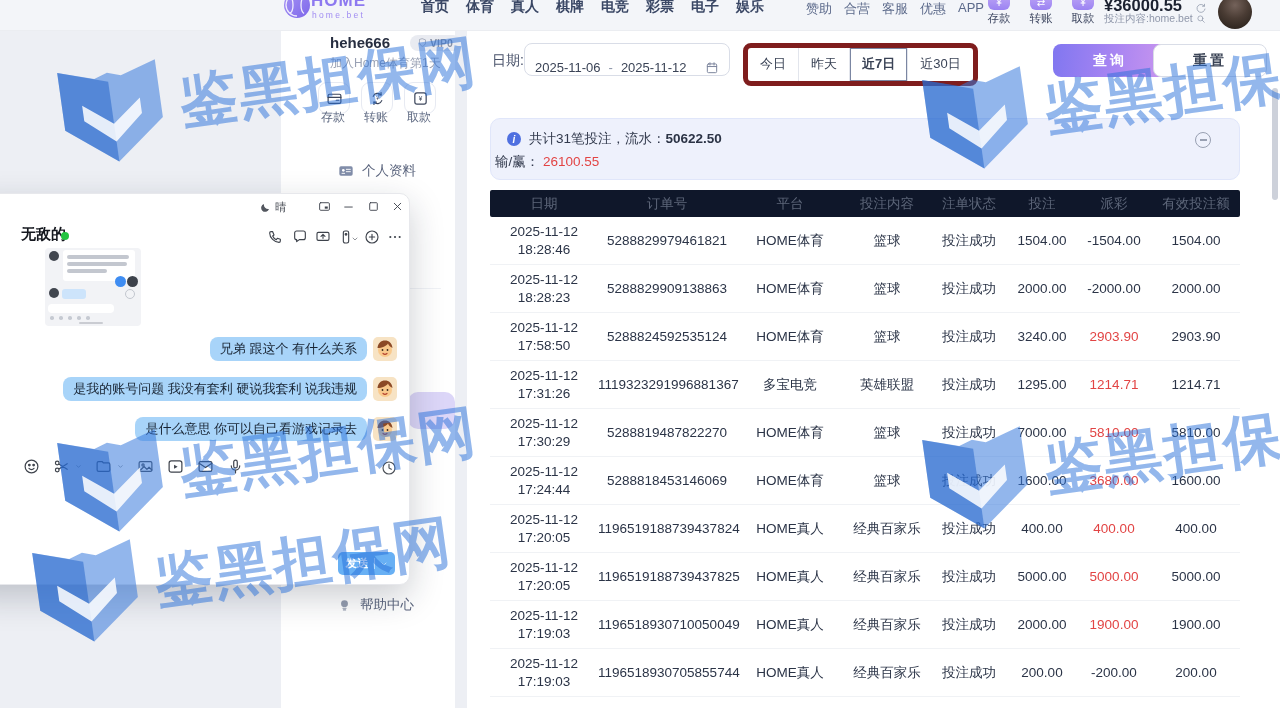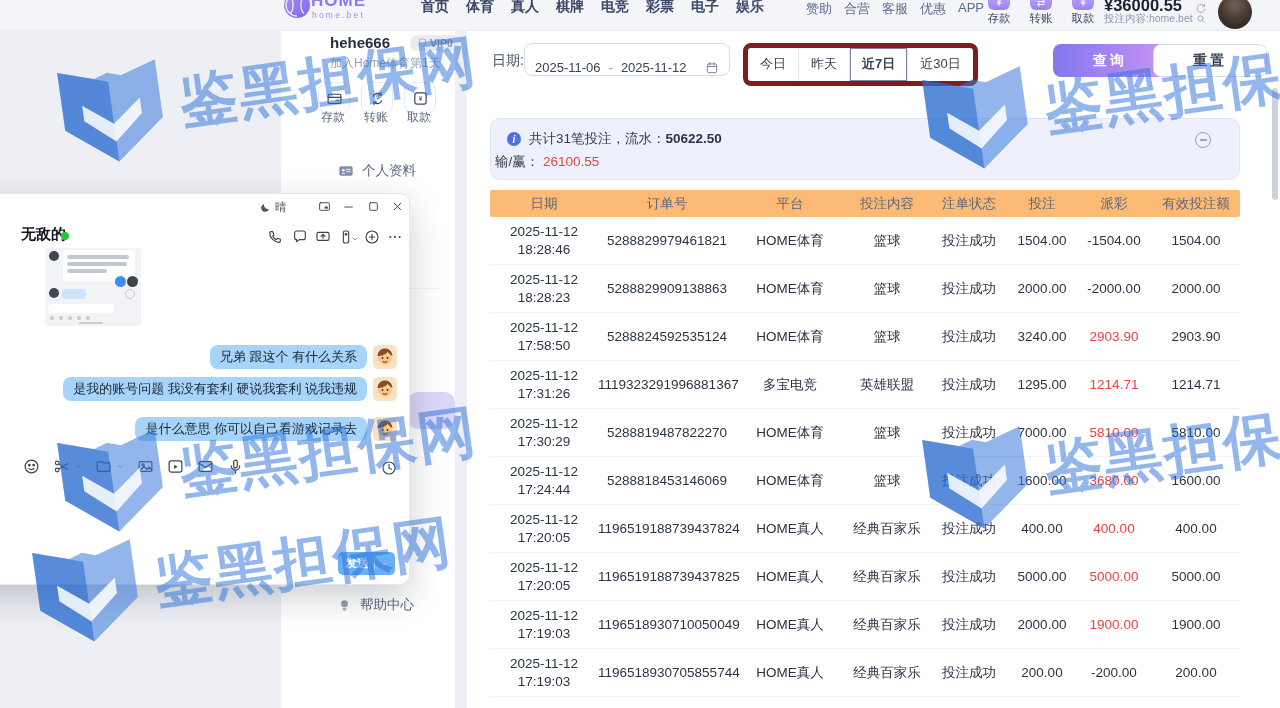--- a/index.html
+++ b/index.html
@@ -54,21 +54,21 @@
   .info-i{width:14px;height:14px;border-radius:50%;background:#4f70e0;color:#fff;font-size:10px;font-weight:700;
           display:flex;align-items:center;justify-content:center;font-style:italic;}
   .sum1 b{color:#2b3345;}
   .sum2{position:absolute;left:4px;top:34px;font-size:13.5px;color:#323a4d;}
   .sum2 .red{color:#e24444;}
   .collapse{position:absolute;right:28px;top:13px;width:14px;height:14px;border:1.3px solid #98a0b2;border-radius:50%;color:#98a0b2;
             display:flex;align-items:center;justify-content:center;cursor:pointer;}
   .collapse i{display:block;width:7px;height:1.4px;background:#98a0b2;}
   .tbl{position:absolute;left:23px;top:160px;width:750px;}
   .thead,.trow{display:grid;grid-template-columns:108px 138px 108px 86px 78px 68px 76px 88px;}
-  .thead{height:27px;background:#fdba74;border-radius:2px;align-items:center;}
+  .thead{height:27px;background:#0f172a;border-radius:2px;align-items:center;}
   .thead div{text-align:center;font-size:13.5px;color:#5d6679;}
   .trow{height:47px;border-bottom:1px solid #f0f2f5;align-items:center;}
   .trow .cell{text-align:center;font-size:13.5px;color:#2b3447;line-height:18px;}
   .trow .cell.red{color:#e24444;}
   .scroll-thumb{position:absolute;left:1272px;top:88px;width:6px;height:112px;border-radius:3px;background:#cdd1da;z-index:6;}
   
   .chat{position:absolute;left:-36px;top:193px;width:444px;height:390px;background:#fff;border:1px solid #e7e8ec;border-radius:10px;
         box-shadow:0 12px 34px rgba(25,32,50,.22);z-index:20;}
   .chat .abs{position:absolute;}
   .c-weather{position:absolute;left:294px;top:6px;display:flex;align-items:center;gap:4px;color:#53575f;font-size:11.5px;}
@@ -471,21 +471,21 @@
       <div style="left:80px;top:41px;width:10px;height:10px;border-radius:50%;border:1px solid #c3c7cf;box-sizing:border-box;"></div>
       <div style="left:3px;top:56px;width:66px;height:9px;border-radius:4px;background:#fff;"></div>
       <div style="left:5px;top:68px;width:3.5px;height:3.5px;border-radius:50%;background:#c6cad2;"></div>
       <div style="left:14px;top:68px;width:3.5px;height:3.5px;border-radius:50%;background:#c6cad2;"></div>
       <div style="left:23px;top:68px;width:3.5px;height:3.5px;border-radius:50%;background:#c6cad2;"></div>
       <div style="left:32px;top:68px;width:3.5px;height:3.5px;border-radius:50%;background:#c6cad2;"></div>
       <div style="left:41px;top:68px;width:3.5px;height:3.5px;border-radius:50%;background:#c6cad2;"></div>
       <div style="left:34px;top:74px;width:24px;height:2px;border-radius:1px;background:#caccd2;"></div>
     </div>
 
-    <div class="msg" style="top:151px;">
+    <div class="msg" style="top:143px;">
       <div class="bubble">兄弟 跟这个 有什么关系</div>
       <svg width="24" height="24" viewBox="0 0 24 24">
           <rect width="24" height="24" rx="5" fill="#f7e3c4"></rect>
           <circle cx="12" cy="13" r="7" fill="#f9c98c"></circle>
           <path d="M4.5 11C5 6 8 3.5 12 3.5S19 6 19.5 11c-2.5-1-4-3-4.5-4.5C13.5 9 9 11 4.5 11z" fill="#8c4a26"></path>
           <circle cx="9.5" cy="13" r=".9" fill="#3a2a1c"></circle>
           <circle cx="14.5" cy="13" r=".9" fill="#3a2a1c"></circle>
           <path d="M10 16.5c1.3 1 2.7 1 4 0" stroke="#b3402e" stroke-width="1.2" fill="none" stroke-linecap="round"></path>
         </svg>
     </div>

